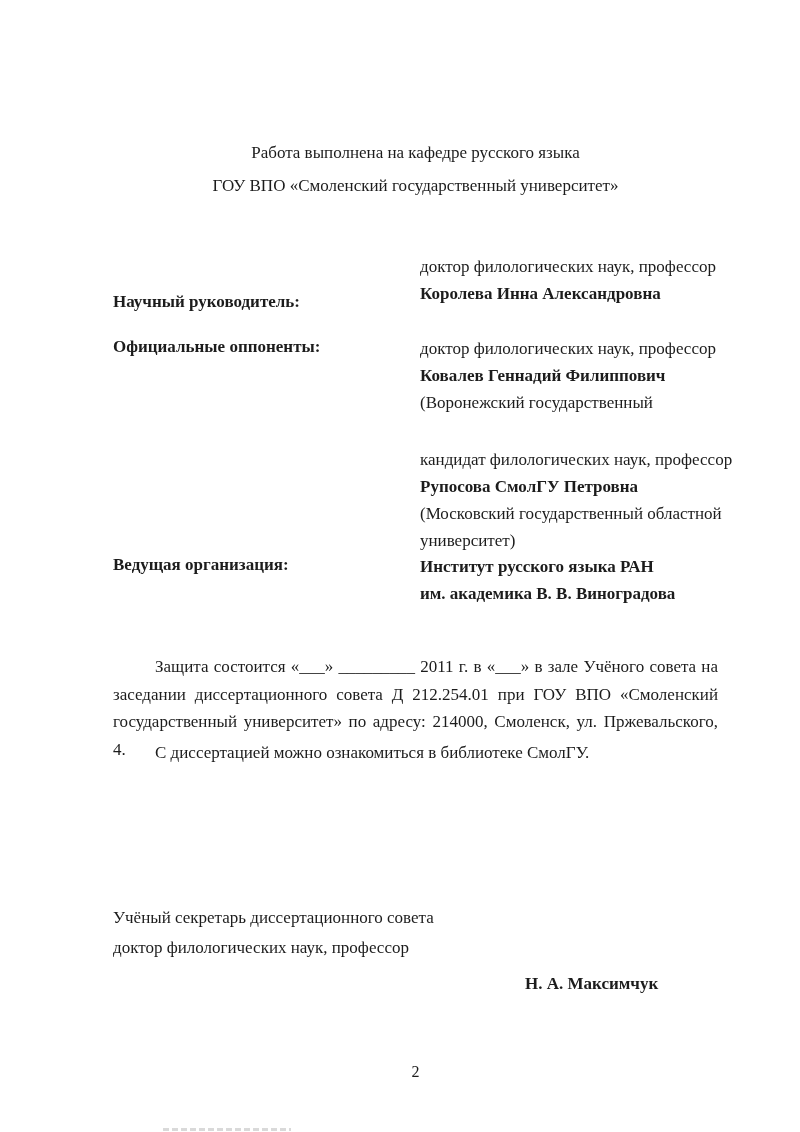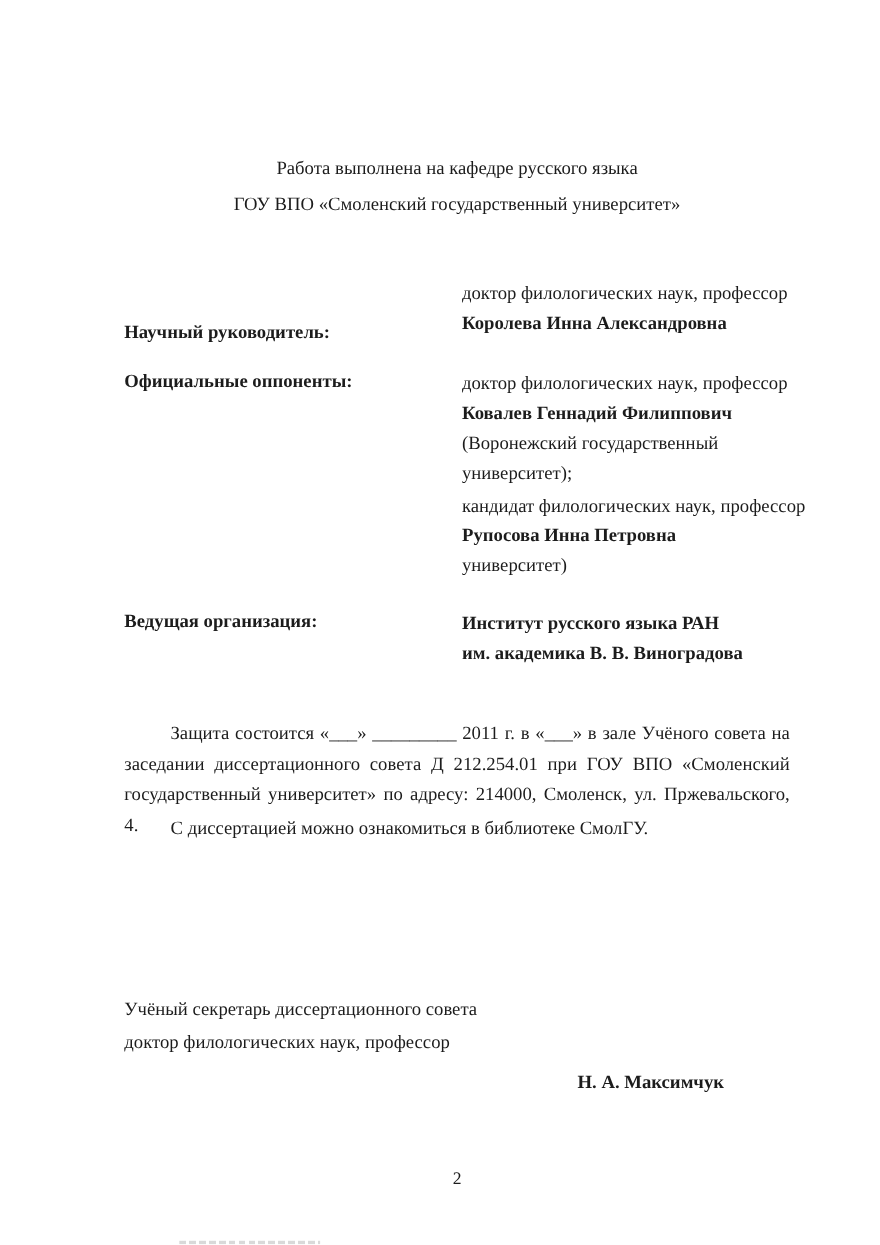--- a/index.html
+++ b/index.html
@@ -75,25 +75,25 @@
   <div class="abs valcol" style="top:253px;">
     <div>доктор филологических наук, профессор</div>
     <div class="bold">Королева Инна Александровна</div>
   </div>
 
   <div class="abs label" style="top:337px;">Официальные оппоненты:</div>
   <div class="abs valcol" style="top:335px;">
     <div>доктор филологических наук, профессор</div>
     <div class="bold">Ковалев Геннадий Филиппович</div>
     <div>(Воронежский государственный</div>
-    <div>университет);</div>
   </div>
   <div class="abs valcol" style="top:446px;">
     <div>кандидат филологических наук, профессор</div>
-    <div class="bold">Рупосова Инна Петровна</div>
+    <div class="bold">Рупосова СмолГУ Петровна</div>
+    <div>(Московский государственный областной</div>
     <div>университет)</div>
   </div>
 
   <div class="abs label" style="top:555px;">Ведущая организация:</div>
   <div class="abs valcol" style="top:553px;">
     <div class="bold">Институт русского языка РАН</div>
     <div class="bold">им. академика В. В. Виноградова</div>
   </div>
 
   <div class="abs para" style="top:653px;">Защита состоится «___» _________ 2011 г. в «___» в зале Учёного совета на заседании диссертационного совета Д 212.254.01 при ГОУ ВПО «Смоленский государственный университет» по адресу: 214000, Смоленск, ул. Пржевальского, 4.</div>

